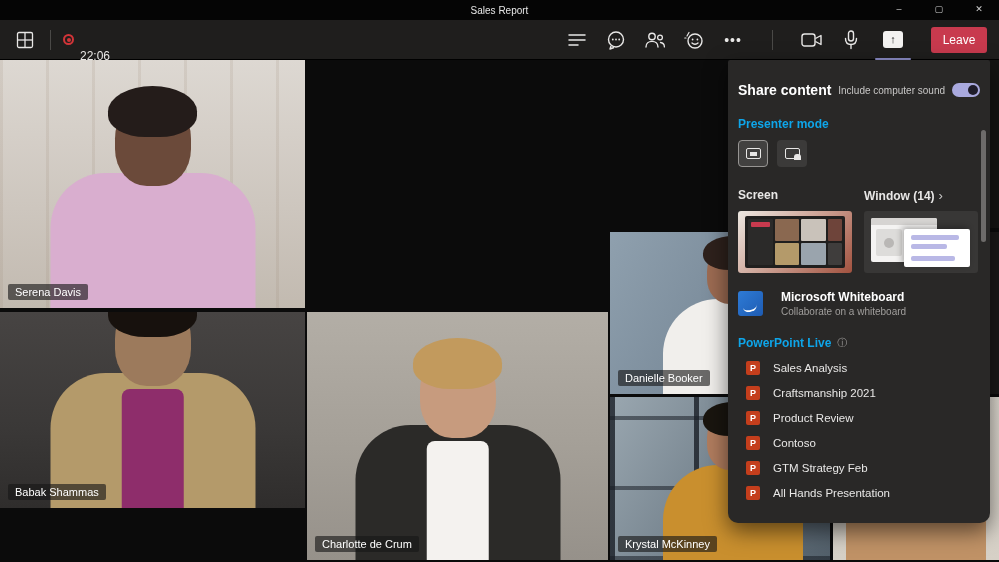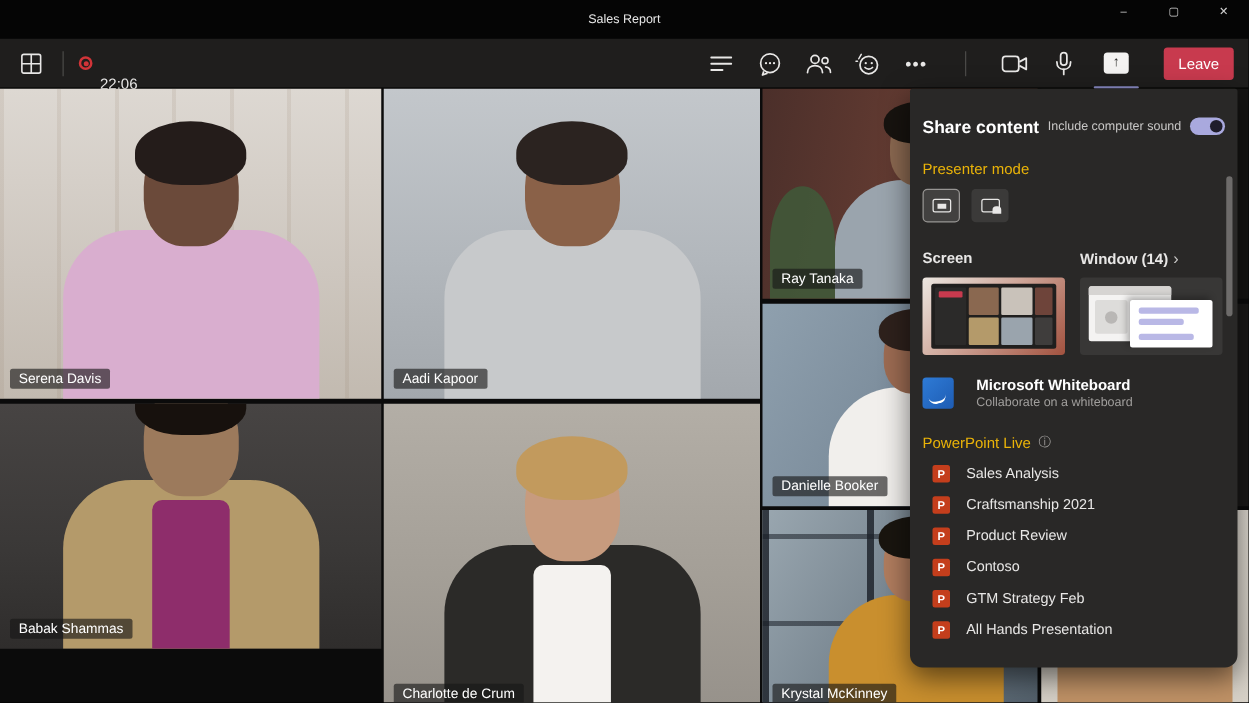--- a/index.html
+++ b/index.html
@@ -1,21 +1,21 @@
 <!DOCTYPE html>
 <html><head>
 <meta charset="utf-8">
 <style>
   * { margin:0; padding:0; box-sizing:border-box; }
   html,body { background:#000; }
   body { font-family:"Liberation Sans", sans-serif; }
   .app { position:relative; width:999px; height:562px; background:#0b0b0b; overflow:hidden; }
 
   
-  .titlebar { position:relative; height:31px; background:#050505; display:flex; align-items:center; }
+  .titlebar { position:relative; height:20px; background:#050505; display:flex; align-items:center; }
   .titlebar .title { position:absolute; left:0; right:0; text-align:center; color:#e6e6e6; font-size:10px; }
   .win-controls { position:absolute; right:0; top:0; height:17px; display:flex; }
   .win-btn { width:40px; height:17px; display:flex; align-items:center; justify-content:center; color:#cfcfcf; font-size:9px; cursor:default; }
 
   
   .toolbar { position:relative; height:40px; background:#1f1e1d; display:flex; align-items:center; padding:0 12px; border-bottom:1px solid #000; }
   .gallery-btn { width:26px; height:26px; display:flex; align-items:center; justify-content:center; }
   .tb-divider { width:1px; height:20px; background:#4a4947; margin:0 12px; }
   .rec-badge { display:flex; align-items:center; gap:6px; }
   .rec-dot { width:11px; height:11px; border-radius:50%; border:2px solid #d13438; position:relative; }
@@ -63,21 +63,21 @@
 
   
   .panel { position:absolute; left:728px; top:0; width:262px; height:463px; background:#292827; z-index:10; border-radius:2px 2px 10px 10px; box-shadow:0 8px 22px rgba(0,0,0,.55); padding:0 10px; }
   .panel-scroll { position:absolute; right:4px; top:70px; width:5px; height:112px; background:#6d6b6a; border-radius:3px; z-index:12; }
   .p-header { display:flex; align-items:center; margin-top:22px; }
   .p-title { color:#fff; font-size:14px; font-weight:bold; }
   .p-sound { margin-left:auto; display:flex; align-items:center; gap:7px; }
   .p-sound-label { color:#c8c7c6; font-size:10px; }
   .toggle { width:28px; height:14px; border-radius:8px; background:#a9a9de; position:relative; }
   .toggle-knob { position:absolute; right:2px; top:2px; width:10px; height:10px; border-radius:50%; background:#1f1d2b; }
-  .p-sec-label { color:#eab308; font-size:12px; font-weight:normal; margin-top:19px; }
+  .p-sec-label { color:#0ea5e9; font-size:12px; font-weight:bold; margin-top:19px; }
   .pm-row { display:flex; gap:9px; margin-top:9px; }
   .pm-btn { width:30px; height:27px; background:#3b3a39; border-radius:4px; display:flex; align-items:center; justify-content:center; border:1px solid transparent; }
   .pm-btn.selected { border-color:#979593; background:#424140; }
   .pm-screen { width:15px; height:11px; border:1.5px solid #e8e7e6; border-radius:2px; display:flex; align-items:center; justify-content:center; }
   .pm-screen i { display:block; width:7px; height:4px; background:#e8e7e6; }
   .pm-standout { width:15px; height:11px; border:1.5px solid #e8e7e6; border-radius:2px; position:relative; }
   .pm-standout::after { content:""; position:absolute; right:-2px; bottom:-2px; width:7px; height:6px; border-radius:3px 3px 0 0; background:#e8e7e6; }
   .src-labels { display:flex; margin-top:21px; }
   .src-label { color:#e8e7e6; font-size:12px; font-weight:bold; width:114px; }
   .src-label:last-child { margin-left:12px; display:flex; align-items:center; gap:4px; }
@@ -203,35 +203,21 @@
   <div class="stage">
 
     <div class="tile big t-serena" style="left:0;top:0;width:305px;height:248px;--skin:#6b4a3a;--hair:#241c1a;--top:#d9aecf;">
       <div class="person">
           <div class="torso"></div>
           <div class="head"></div>
         </div>
       <div class="name-tag">Serena Davis</div>
     </div>
 
-    <div class="tile big t-aadi" style="left:307px;top:0;width:301px;height:248px;--skin:#8a6148;--hair:#2b2320;--top:#c7c9cb;">
-      <div class="person">
-          <div class="torso"></div>
-          <div class="head"></div>
-        </div>
-      <div class="name-tag">Aadi Kapoor</div>
-    </div>
-
-    <div class="tile small t-ray" style="left:610px;top:0;width:220px;height:168px;--skin:#8a6850;--hair:#17130f;--top:#9aa4ad;">
-      <div class="person" style="left:58%;">
-          <div class="torso"></div>
-          <div class="head"></div>
-        </div>
-      <div class="name-tag">Ray Tanaka</div>
-    </div>
+
 
     <div class="tile t-hidden1" style="left:833px;top:0;width:166px;height:168px;"></div>
 
     <div class="tile small t-danielle" style="left:610px;top:172px;width:220px;height:162px;--skin:#9c6b52;--hair:#2e211c;--top:#f1efec;">
       <div class="person" style="left:56%;">
           <div class="torso"></div>
           <div class="head"></div>
         </div>
       <div class="name-tag">Danielle Booker</div>
     </div>

